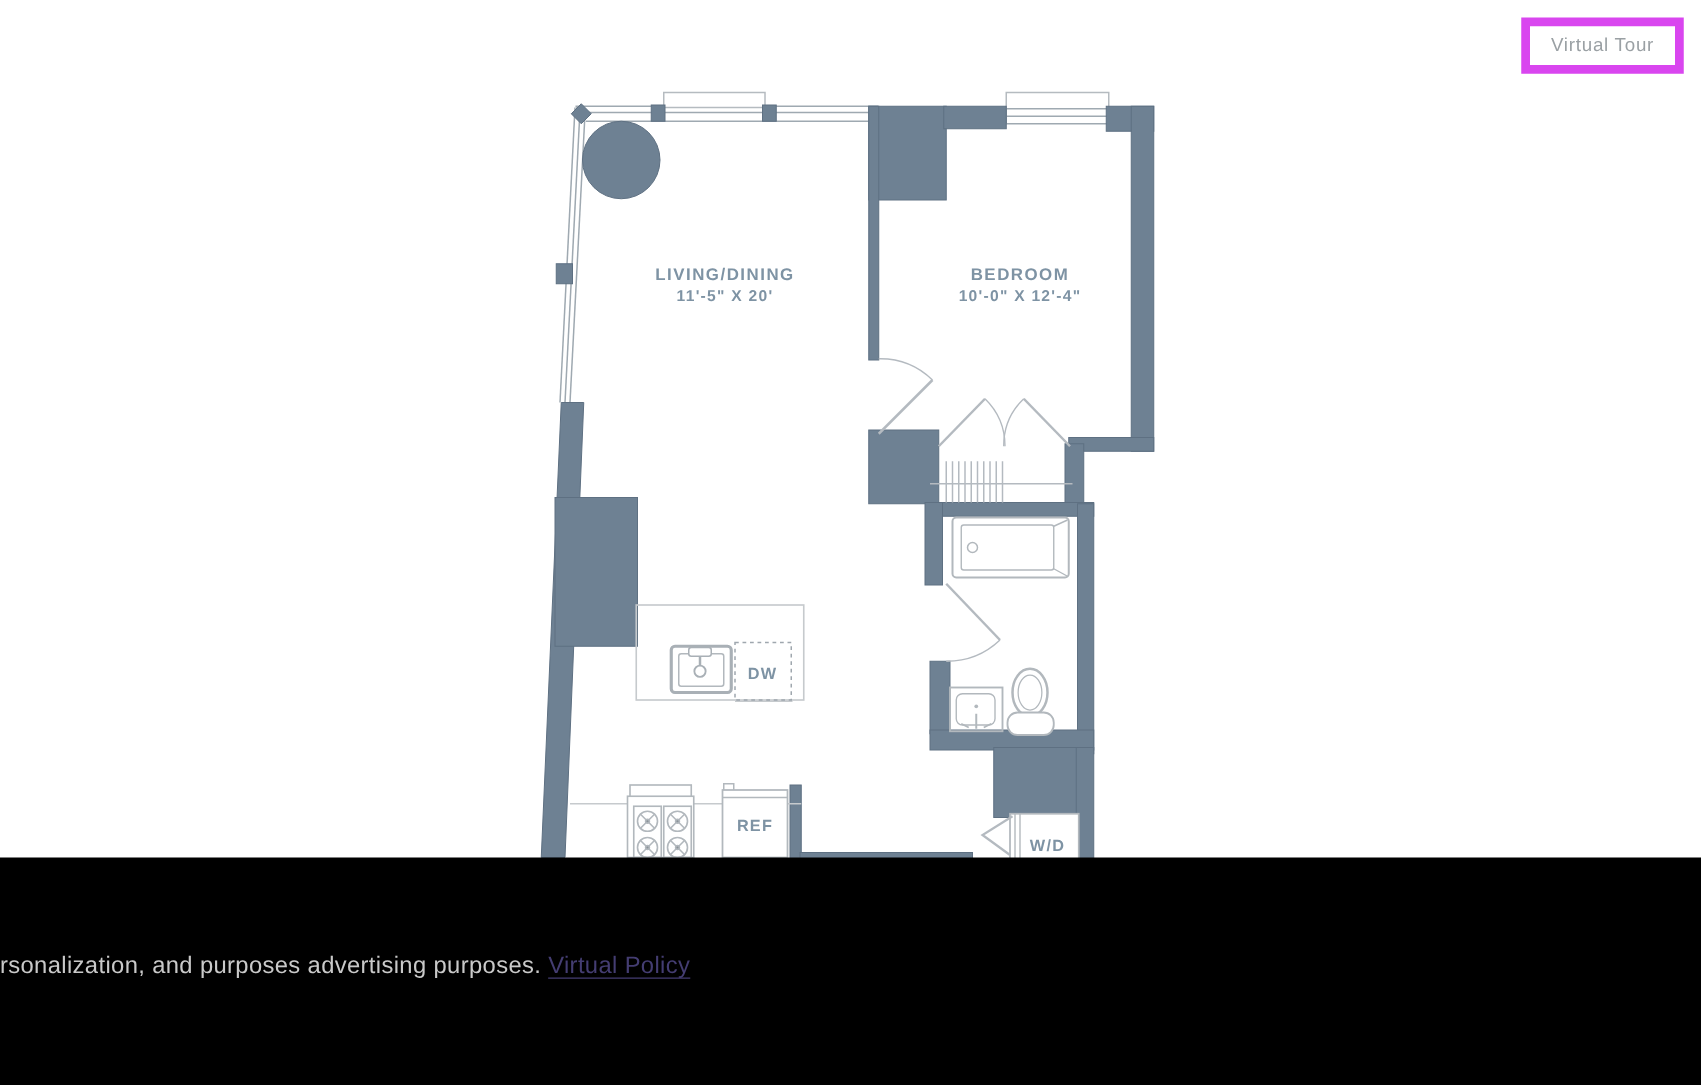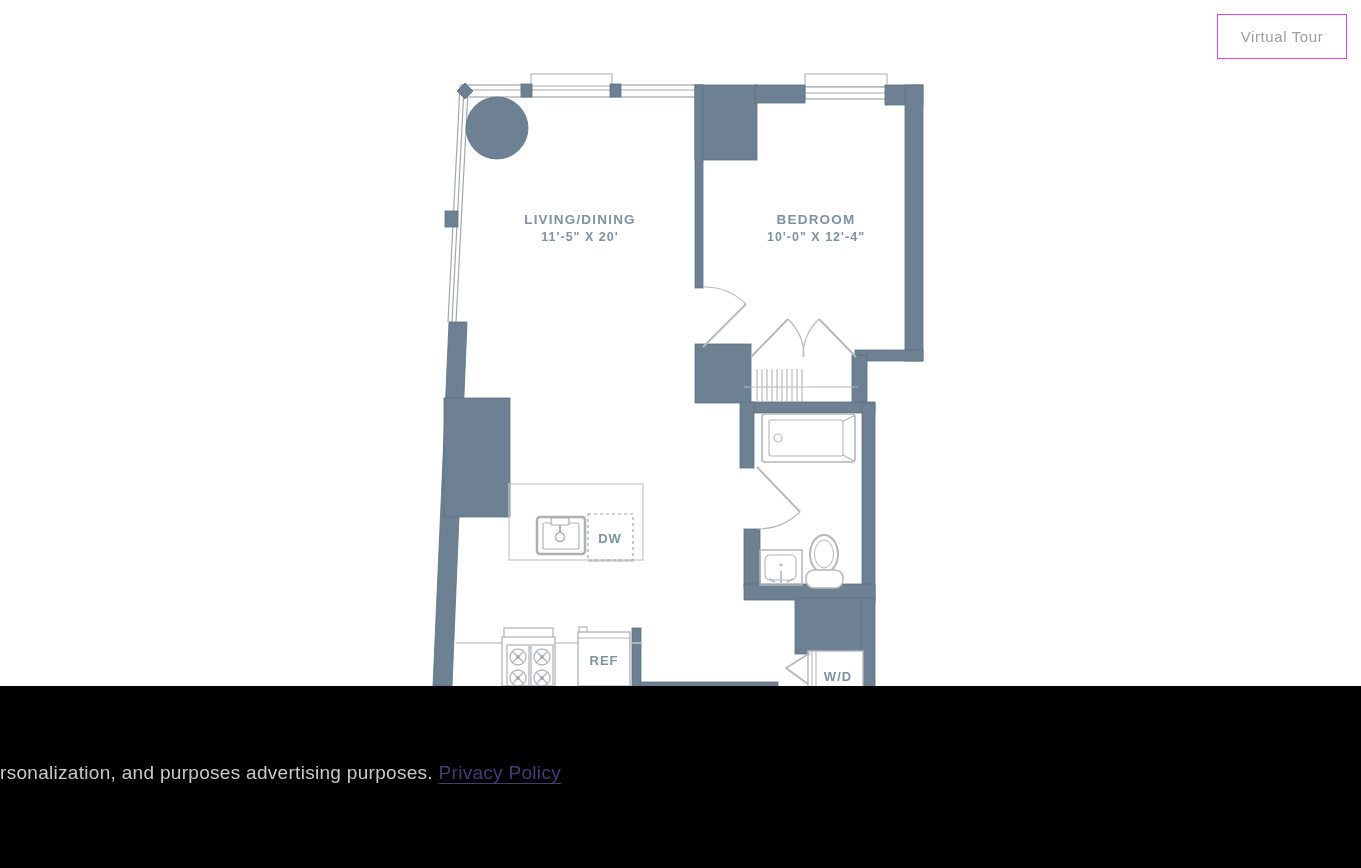--- a/index.html
+++ b/index.html
@@ -2,21 +2,21 @@
 <html><head>
 <meta charset="utf-8">
 <style>
   html,body{margin:0;padding:0;}
   body{
     width:1361px;height:868px;position:relative;overflow:hidden;
     background:#ffffff;font-family:"Liberation Sans",sans-serif;
   }
   .virtual-tour-btn{
     position:absolute;top:14px;right:14px;width:130px;height:45px;
-    background:#ffffff;border:1px solid #d946ef;color:#9aa0a4;
+    background:#ffffff;border:7px solid #d946ef;color:#9aa0a4;
     font-size:15px;letter-spacing:.6px;font-family:"Liberation Sans",sans-serif;
     display:flex;align-items:center;justify-content:center;cursor:pointer;
   }
   .plan-svg{position:absolute;left:0;top:0;z-index:1;}
   .cookie-banner{
     position:absolute;left:0;top:686px;width:1361px;height:182px;
     background:#000000;z-index:2;
   }
   .cookie-text{
     position:absolute;left:0;top:76px;white-space:nowrap;
@@ -192,15 +192,15 @@
   <g>
     <text class="room-name" x="580" y="224" text-anchor="middle">LIVING/DINING</text>
     <text class="room-dim" x="580" y="241" text-anchor="middle">11'-5" X 20'</text>
     <text class="room-name" x="816" y="224" text-anchor="middle">BEDROOM</text>
     <text class="room-dim" x="816" y="241" text-anchor="middle">10'-0" X 12'-4"</text>
   </g>
 </svg>
 
 <div class="cookie-banner">
   <div class="cookie-text">
-    <span>rsonalization, and purposes advertising purposes. </span><a href="#">Privacy Policy</a>
+    <span>rsonalization, and purposes advertising purposes. </span><a href="#">Virtual Policy</a>
   </div>
 </div>
 
 </body></html>

